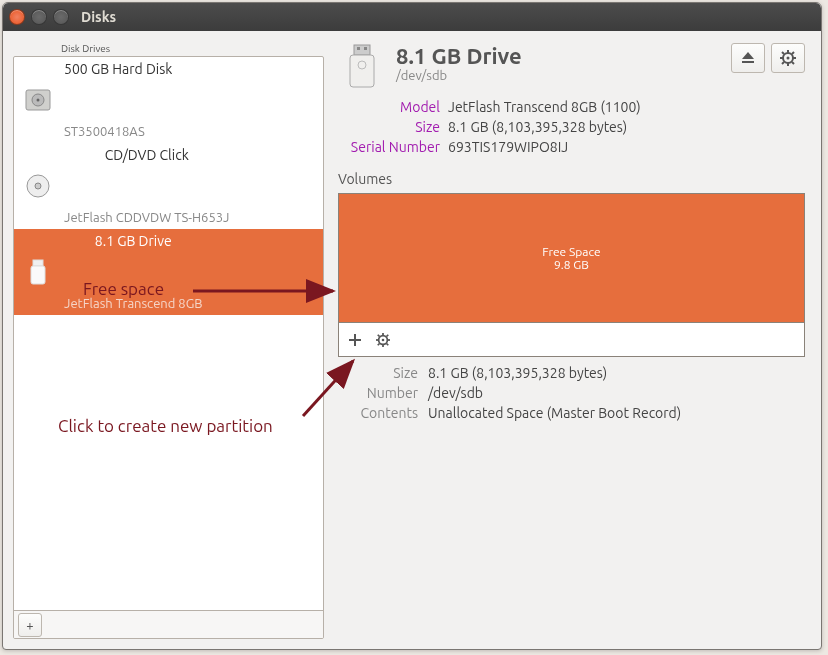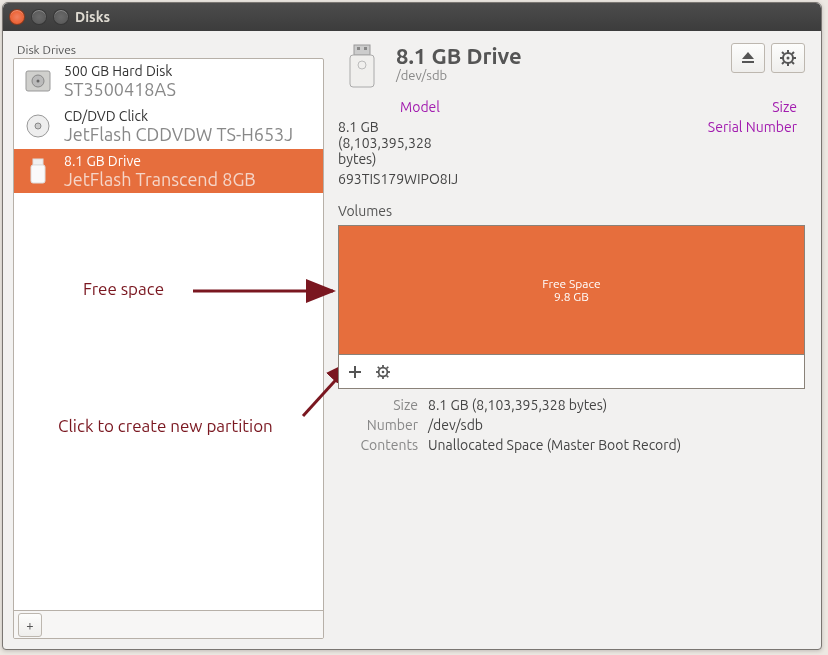--- a/index.html
+++ b/index.html
@@ -3,32 +3,32 @@
 <meta charset="utf-8">
 <style>
 * { box-sizing: border-box; margin: 0; padding: 0; font-family: Ubuntu, "Segoe UI", Arial, sans-serif; }
 body { background: #ede8e2; width: 828px; height: 655px; overflow: hidden; }
 .outer { width: 828px; height: 655px; background: #ede8e2; padding: 0; }
 .window { width: 820px; height: 648px; margin: 2px; background: #f2f1f0; border: 1px solid #7a7672; border-radius: 6px 6px 4px 4px; box-shadow: 0 1px 4px rgba(0,0,0,0.2); overflow: hidden; display: flex; flex-direction: column; }
 .titlebar { background: linear-gradient(#4c4c4c, #3c3c3c); height: 28px; display: flex; align-items: center; padding: 0 6px; gap: 6px; border-radius: 5px 5px 0 0; }
 .wbtn { width: 16px; height: 16px; border-radius: 50%; border: 1px solid rgba(0,0,0,0.4); box-shadow: inset 0 1px 0 rgba(255,255,255,0.3); }
 .wbtn.close { background: radial-gradient(#f08060, #e95420); }
 .wbtn.minmax { background: radial-gradient(#6a6a6a, #555); }
-.titletext { color: #dfdbd2; font-size: 14px; font-weight: bold; }
+.titletext { color: #dfdbd2; font-size: 14px; font-weight: bold; margin-left: 6px; }
 .content { flex: 1; display: flex; padding: 10px; gap: 8px; position: relative; }
 .sidebar { width: 311px; display: flex; flex-direction: column; }
-.sidelabel { font-size: 12px; color: #555; padding: 2px 4px; }
+.sidelabel { font-size: 10px; color: #555; padding: 2px 4px; margin-left: 44px; }
 .drivelist { flex: 1; border: 1px solid #b7b0a8; background: #fff; border-radius: 2px; overflow: hidden; display: flex; flex-direction: column; }
 .drive-item { display: flex; align-items: center; padding: 4px 8px; gap: 10px; cursor: pointer; }
 .drive-item.selected { background: #e66e3d; color: #fff; }
 .drive-item .icon { width: 32px; height: 32px; display:flex; align-items:center; justify-content:center; }
 .drive-item .txt { display:flex; flex-direction:column; line-height:1.15; }
-.drive-item .title { font-size: 14px; color: #333; }
+.drive-item .title { font-size: 14px; color: #333; text-align: center; }
 .drive-item.selected .title { color: #fff; }
-.drive-item .sub { font-size: 18px; color: #888; }
+.drive-item .sub { font-size: 13px; color: #888; margin-top: 47px; }
 .drive-item.selected .sub { color: #f5d5c8; }
 .spacer { flex:1; }
 .addbar { border-top: 1px solid #b7b0a8; height: 28px; display:flex; align-items:center; padding: 0 4px; background: #f7f6f5; }
 .iconbtn { width: 24px; height:24px; border:1px solid #bdb7af; border-radius:3px; background:linear-gradient(#fdfdfc,#efeeec); display:flex; align-items:center; justify-content:center; cursor:pointer; margin-right:4px; font-size:13px; color:#555; }
 .main { flex:1; display:flex; flex-direction:column; position:relative; padding: 2px 6px; }
 .header { display:flex; align-items:flex-start; gap:10px; }
 .bigicon { width:48px; height:48px; display:flex; align-items:center; justify-content:center; }
 .headertxt { flex:1; }
 .drivename { font-size:22px; font-weight:bold; color:#555; }
 .devpath { font-size:13px; color:#888; }
@@ -170,20 +170,21 @@
                     <line x1="2" y1="14" x2="4" y2="12"></line>
                     <line x1="12" y1="4" x2="14" y2="2"></line>
                   </g>
                 </svg>
           </div>
         </div>
       </div>
 
       <div class="infogrid">
         <div class="lbl">Model</div>
+        <div class="val">JetFlash Transcend 8GB (1100)</div>
         <div class="lbl">Size</div>
         <div class="val">8.1 GB (8,103,395,328 bytes)</div>
         <div class="lbl">Serial Number</div>
         <div class="val">693TIS179WIPO8IJ</div>
       </div>
 
       <div class="volhead">Volumes</div>
 
       <div class="volbox">
         <div class="freespace">

